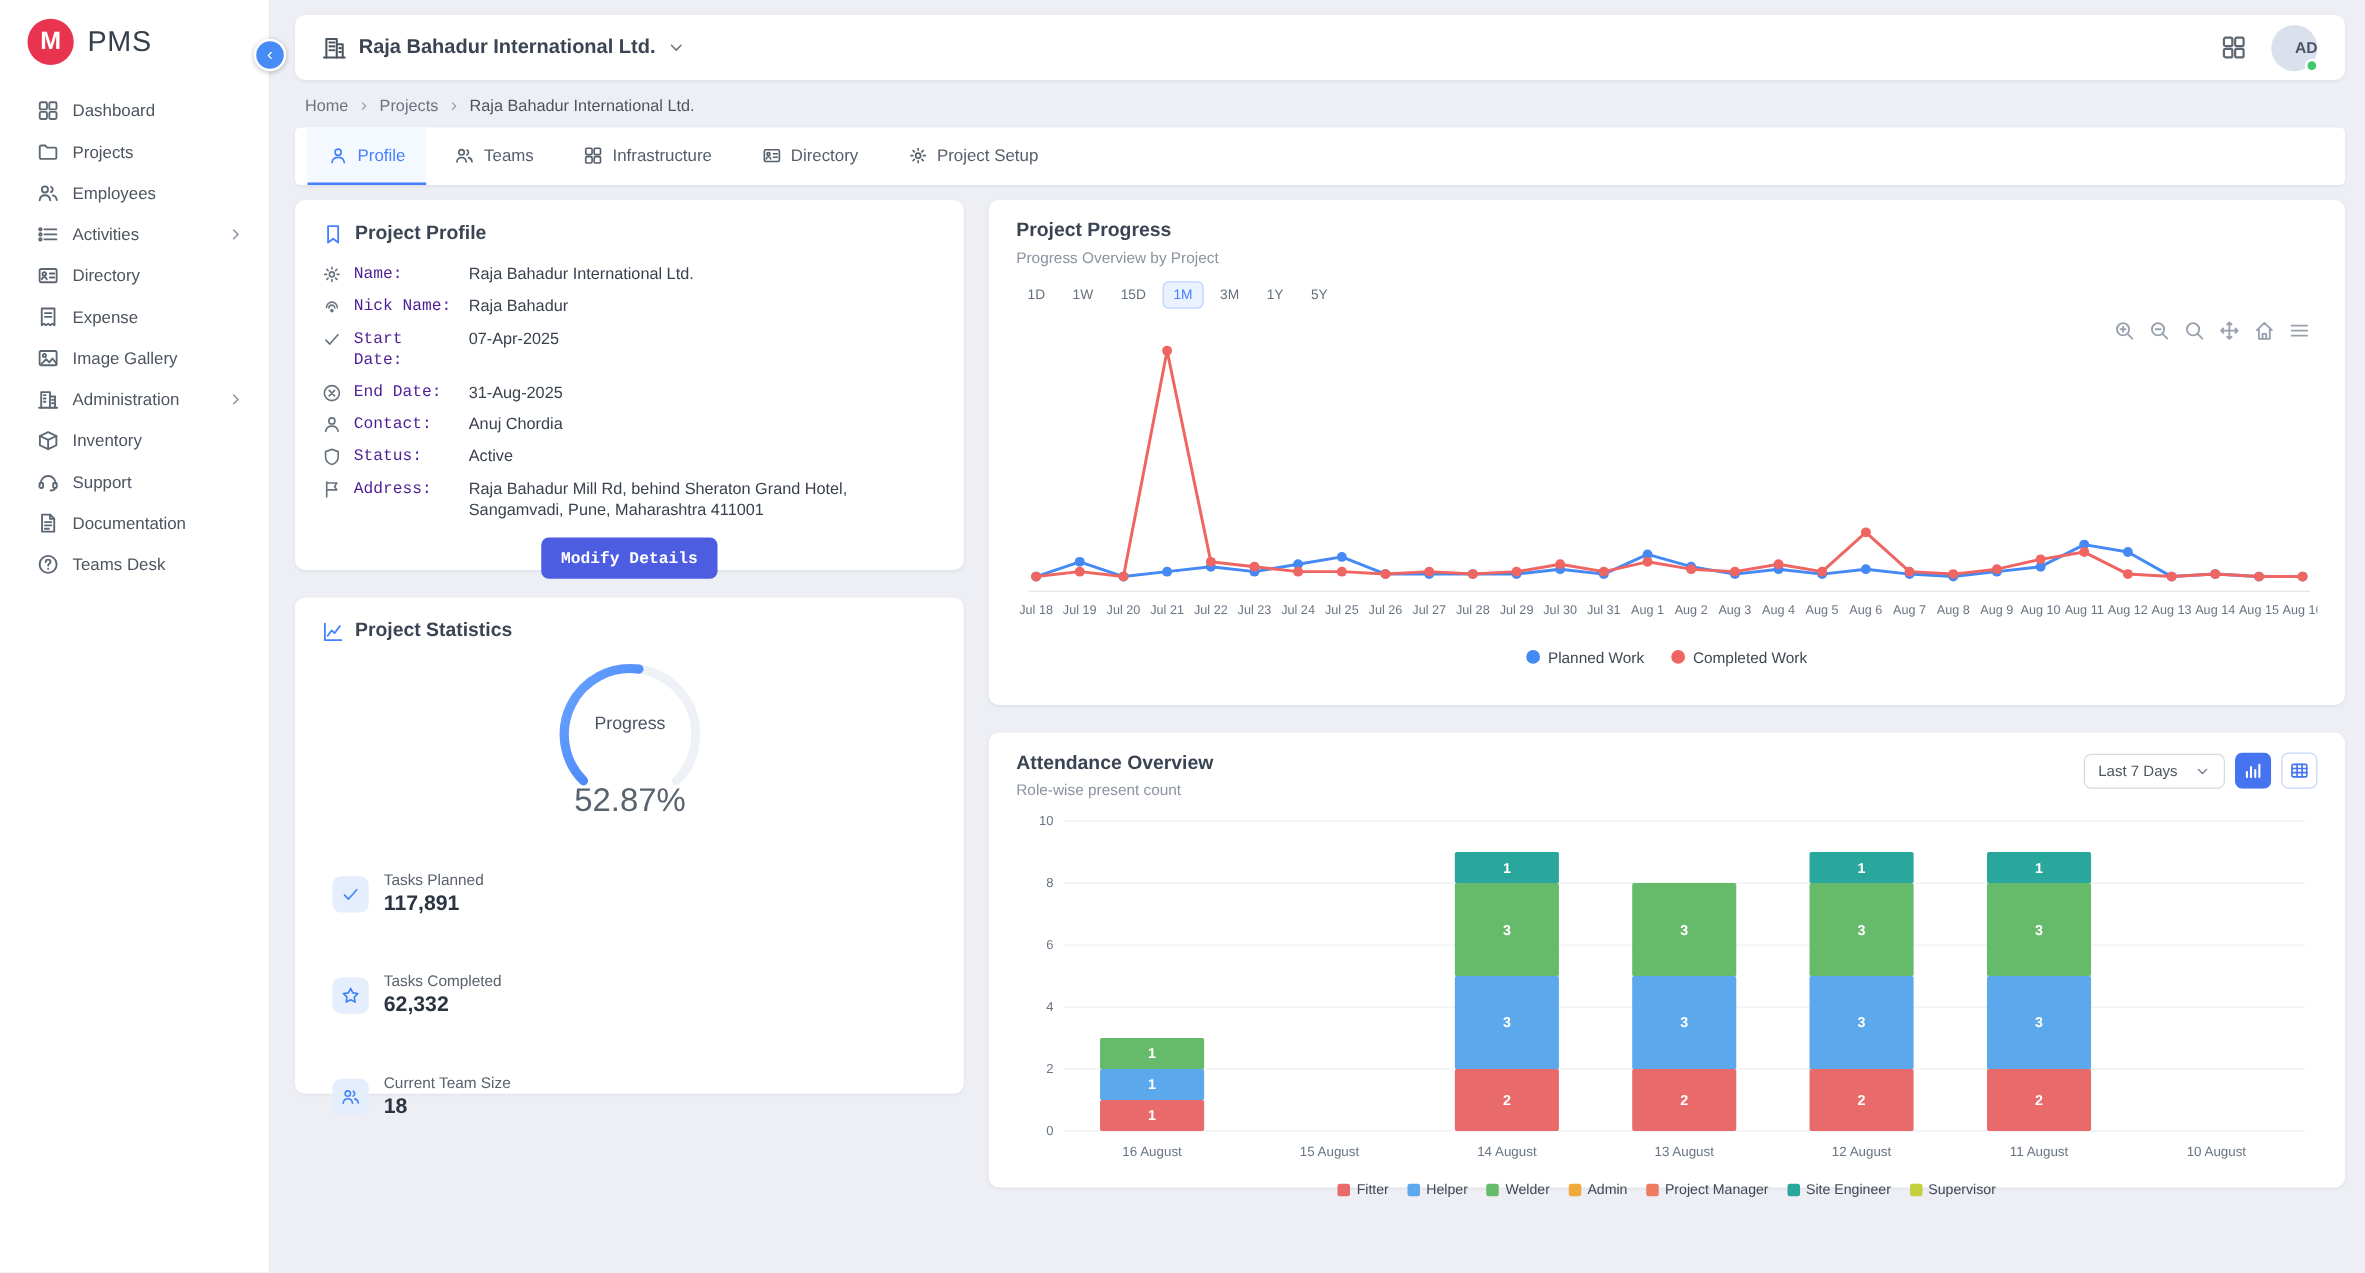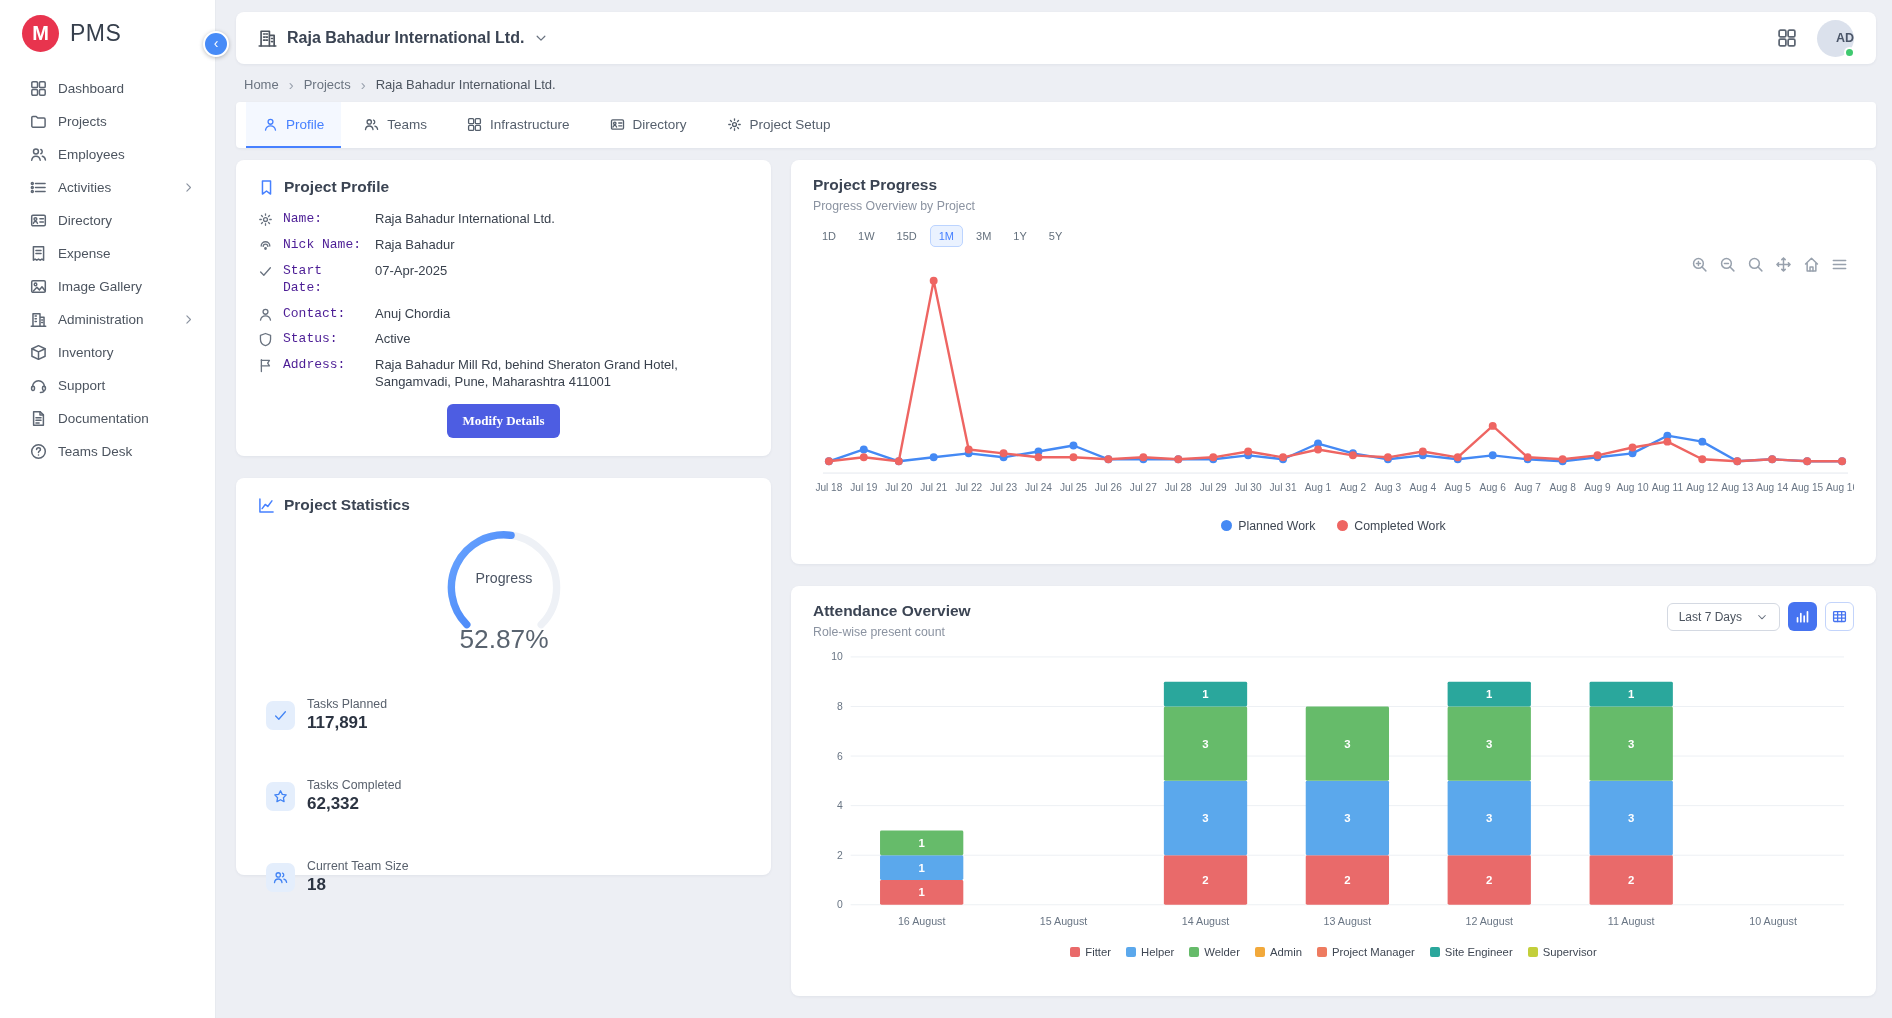--- a/index.html
+++ b/index.html
@@ -67,21 +67,21 @@
 
   
   .profile-card { padding:18px 22px; height:296px; }
   .pf-fields { margin-top:15px; }
   .pf-row { display:flex; align-items:flex-start; gap:10px; margin-bottom:9px; font-size:13px; line-height:1.3; }
   .pf-ic { width:15px; height:15px; color:#6a7380; margin-top:1px; flex-shrink:0; }
   .pf-label { width:82px; color:#4c1d95; flex-shrink:0;font-family:Liberation Mono, monospace; }
   .pf-value { color:#39414d; max-width:380px; }
   .modify-btn { display:block; margin:13px auto 0; background:#4d5de2; color:#fff; border:none;
                 border-radius:6px; padding:9px 16px; font-size:13px; font-weight:600; cursor:pointer;
-                font-family:Liberation Serif, serif; }
+                font-family:Liberation Mono, monospace; }
 
   
   .stats-card { padding:18px 22px; height:397px; }
   .gauge-wrap { display:flex; justify-content:center; margin-top:4px; }
   .stats-list { margin-top:8px; display:flex; flex-direction:column; gap:15px; padding-left:8px; }
   .stat-row { display:flex; align-items:center; gap:12px;margin-top:30px; }
   .stat-ic { width:29px; height:29px; border-radius:7px; background:#e4eefc; color:#4284f5;
              display:flex; align-items:center; justify-content:center; flex-shrink:0; }
   .stat-ic svg { width:15px !important; height:15px !important; }
   .stat-text { display:flex; flex-direction:column; }
@@ -98,21 +98,21 @@
   .tb-ic { width:17px; height:17px; cursor:pointer; }
   .line-chart-wrap { margin-top:4px; }
   .line-chart-wrap svg, .bar-chart-wrap svg { width:100%; height:auto; display:block; }
   .chart-legend { display:flex; justify-content:center; gap:22px; margin-top:2px; font-size:12.3px;
                   color:#3f4753; align-items:center; }
   .lg-item { display:inline-flex; align-items:center; cursor:pointer; }
   .lg-dot { width:11px; height:11px; border-radius:50%; display:inline-block; margin-right:6px; }
   .lg-sq  { width:10px; height:10px; border-radius:2px; display:inline-block; margin-right:5px; }
 
   
-  .attendance-card { padding:16px 22px; height:410px; }
+  .attendance-card { padding:16px 22px; height:364px; }
   .att-header { display:flex; justify-content:space-between; align-items:flex-start; }
   .att-controls { display:flex; gap:8px; align-items:center; }
   .select-box { display:flex; align-items:center; gap:14px; border:1px solid #d4d9e2; border-radius:6px;
                 padding:6px 11px; font-size:12px; color:#4c545f; background:#fff; cursor:pointer; }
   .sel-chev { width:12px; height:12px; color:#6a7380; }
   .toggle-btn { width:29px; height:29px; border-radius:6px; display:flex; align-items:center;
                 justify-content:center; cursor:pointer; border:1px solid transparent; }
   .toggle-btn.active { background:#4673f0; color:#fff; }
   .toggle-btn.inactive { background:#fff; color:#4673f0; border-color:#c3d4fb; }
   .tgl-ic { width:15px; height:15px; }
@@ -397,20 +397,30 @@
                 <span class="pf-value">Raja Bahadur</span>
               </div>
               <div class="pf-row">
                 <span class="pf-ic" data-icon="check-icon">
                   <svg viewBox="0 0 16 16" fill="none" stroke="currentColor" stroke-width="1.4" stroke-linecap="round" stroke-linejoin="round">
                     <path d="M2.8 8.6 6.2 12l7-8"></path>
                   </svg>
                 </span>
                 <span class="pf-label">Start Date:</span>
                 <span class="pf-value">07-Apr-2025</span>
+              </div>
+              <div class="pf-row">
+                <span class="pf-ic" data-icon="x-circle-icon">
+                  <svg viewBox="0 0 16 16" fill="none" stroke="currentColor" stroke-width="1.4" stroke-linecap="round" stroke-linejoin="round">
+                    <circle cx="8" cy="8" r="6.4"></circle>
+                    <path d="M5.7 5.7l4.6 4.6M10.3 5.7l-4.6 4.6"></path>
+                  </svg>
+                </span>
+                <span class="pf-label">End Date:</span>
+                <span class="pf-value">31-Aug-2025</span>
               </div>
               <div class="pf-row">
                 <span class="pf-ic" data-icon="user-icon">
                   <svg viewBox="0 0 16 16" fill="none" stroke="currentColor" stroke-width="1.4" stroke-linecap="round" stroke-linejoin="round">
                     <circle cx="8" cy="5.1" r="2.6"></circle>
                     <path d="M2.7 13.9c.5-2.9 2.6-4.4 5.3-4.4s4.8 1.5 5.3 4.4"></path>
                   </svg>
                 </span>
                 <span class="pf-label">Contact:</span>
                 <span class="pf-value">Anuj Chordia</span>

